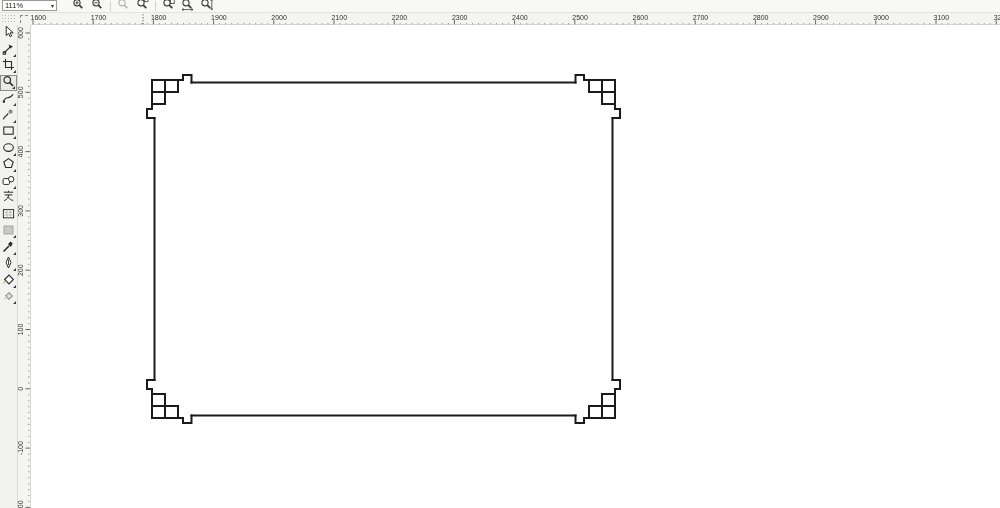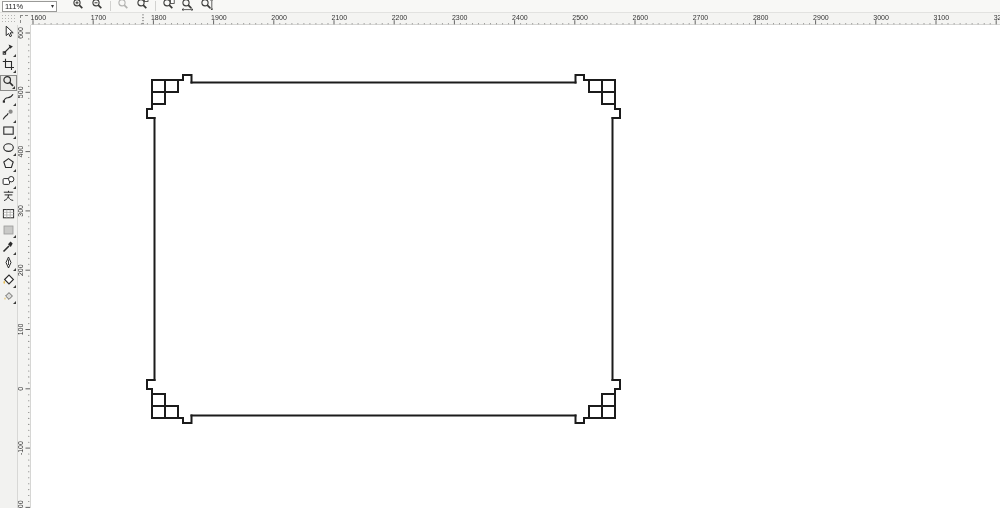--- a/index.html
+++ b/index.html
@@ -6,21 +6,21 @@
   body{
     width:1000px;height:508px;overflow:hidden;background:#ffffff;
     font-family:"Liberation Sans",sans-serif;position:relative;
   }
   .app{position:absolute;left:0;top:0;width:1000px;height:508px;}
 
   
   .property-bar{
     position:absolute;left:0;top:0;width:1000px;height:13px;
     background:#f8f8f6;border-bottom:1px solid #e2e2e0;
-    display:flex;align-items:center;box-sizing:border-box;
+    display:flex;align-items:flex-start;box-sizing:border-box;
   }
   .zoom-combo{
     width:55px;height:11px;margin-left:2px;background:#ffffff;
     border:1px solid #9a9a98;font-size:7.5px;color:#222;
     display:flex;align-items:center;padding:0 2px;box-sizing:border-box;
   }
   .zoom-combo .val{flex:1;line-height:9px;}
   .combo-arrow{font-size:6px;color:#333;line-height:6px;}
   .pb-buttons{display:flex;align-items:center;margin-left:12px;}
   .pb-btn{width:15px;height:12px;display:flex;align-items:center;justify-content:center;margin:0 2px;}

